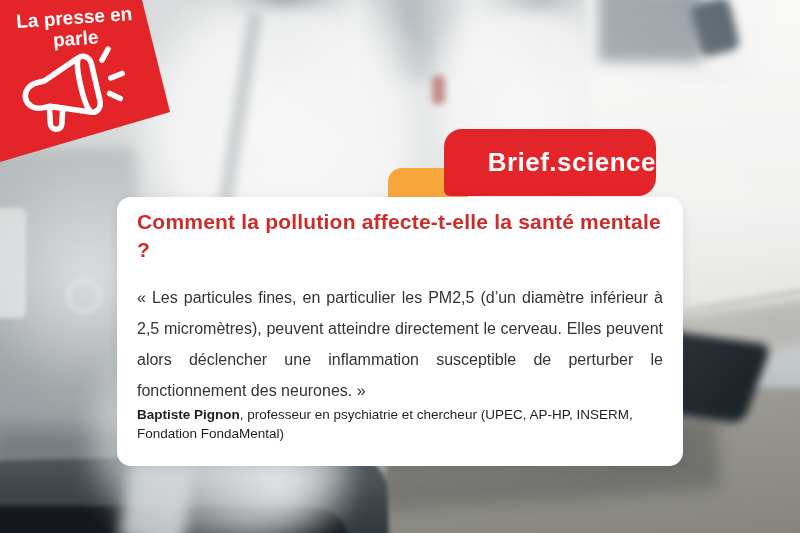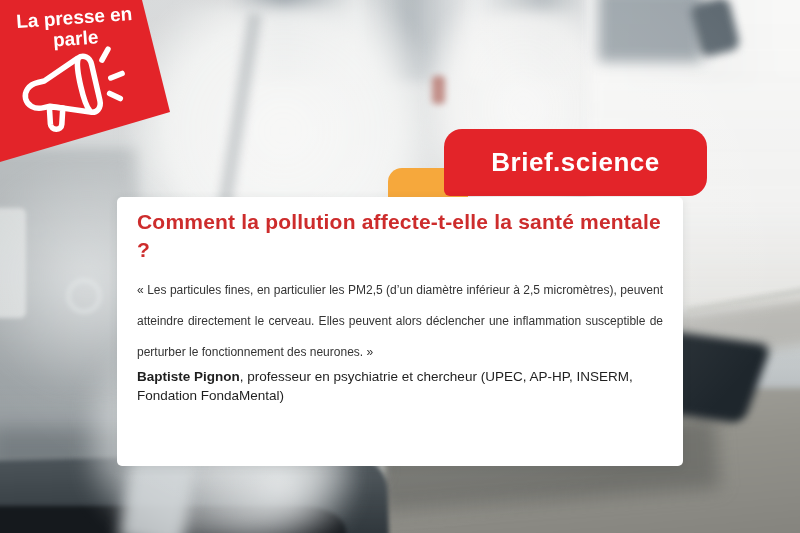--- a/index.html
+++ b/index.html
@@ -51,30 +51,30 @@
     background:var(--brand-red,#e32429);
     -webkit-clip-path:polygon(0 0,142px 0,170px 112px,0 162px);
     clip-path:polygon(0 0,142px 0,170px 112px,0 162px);}
   .press-banner-label{position:absolute;left:6px;top:7px;width:138px;z-index:6;
     color:#fff;font-size:19px;font-weight:700;line-height:1.12;text-align:center;
     transform:rotate(-4deg);}
   .megaphone{position:absolute;left:14px;top:48px;width:120px;height:94px;z-index:6;transform:rotate(-13deg);}
   
   .accent-square{position:absolute;left:388px;top:168px;width:80px;height:60px;z-index:6;
     background:var(--accent-orange,#f6a83c);border-radius:14px;}
-  .brand-badge{position:absolute;left:444px;top:129px;width:263px;height:67px;z-index:7;
+  .brand-badge{position:absolute;left:444px;top:129px;width:212px;height:67px;z-index:7;
     background:var(--brand-red,#e32429);border-radius:18px 18px 18px 6px;
-    display:flex;align-items:center;justify-content:center;}
+    display:flex;align-items:center;justify-content:flex-end;}
   .brand-badge-label{color:#fff;font-size:26px;font-weight:700;letter-spacing:.5px;}
   
   .quote-card{position:absolute;left:117px;top:197px;width:566px;height:269px;z-index:7;
-    background:#fff;border-radius:5px;box-shadow:0 2px 10px rgba(40,45,50,.10);
+    background:#fff;border-radius:14px;box-shadow:0 2px 10px rgba(40,45,50,.10);
     padding:11px 20px 0 20px;box-sizing:border-box;overflow:hidden;}
   .card-title{color:var(--title-red,#cd2c2c);font-size:21px;font-weight:700;line-height:28px;letter-spacing:.2px;}
-  .card-quote{margin-top:11px;color:#343434;font-size:12px;line-height:31px;text-align:justify;}
+  .card-quote{margin-top:18px;color:#343434;font-size:16px;line-height:31px;text-align:justify;}
   .card-attribution{color:#1f1f1f;font-size:13.5px;line-height:18.5px;max-width:520px;}
   .card-attribution .name{font-weight:700;}
 </style>
 </head>
 <body>
 
 <div class="canvas">
 
   <div class="photo">
     <div class="bg-base"></div>

